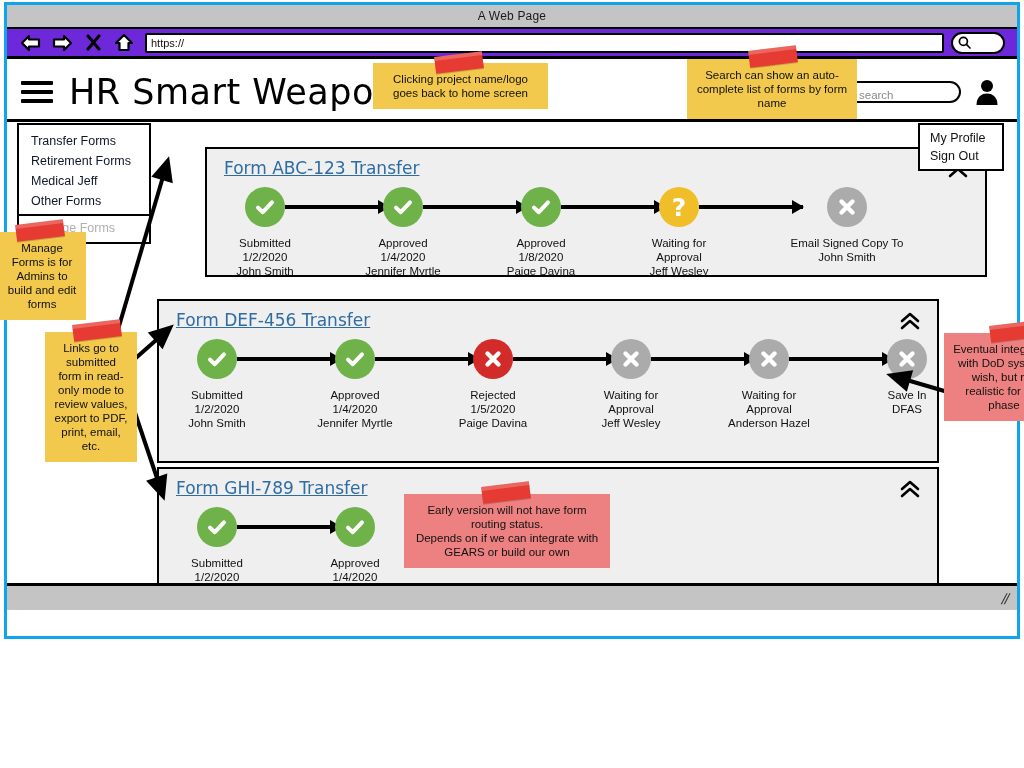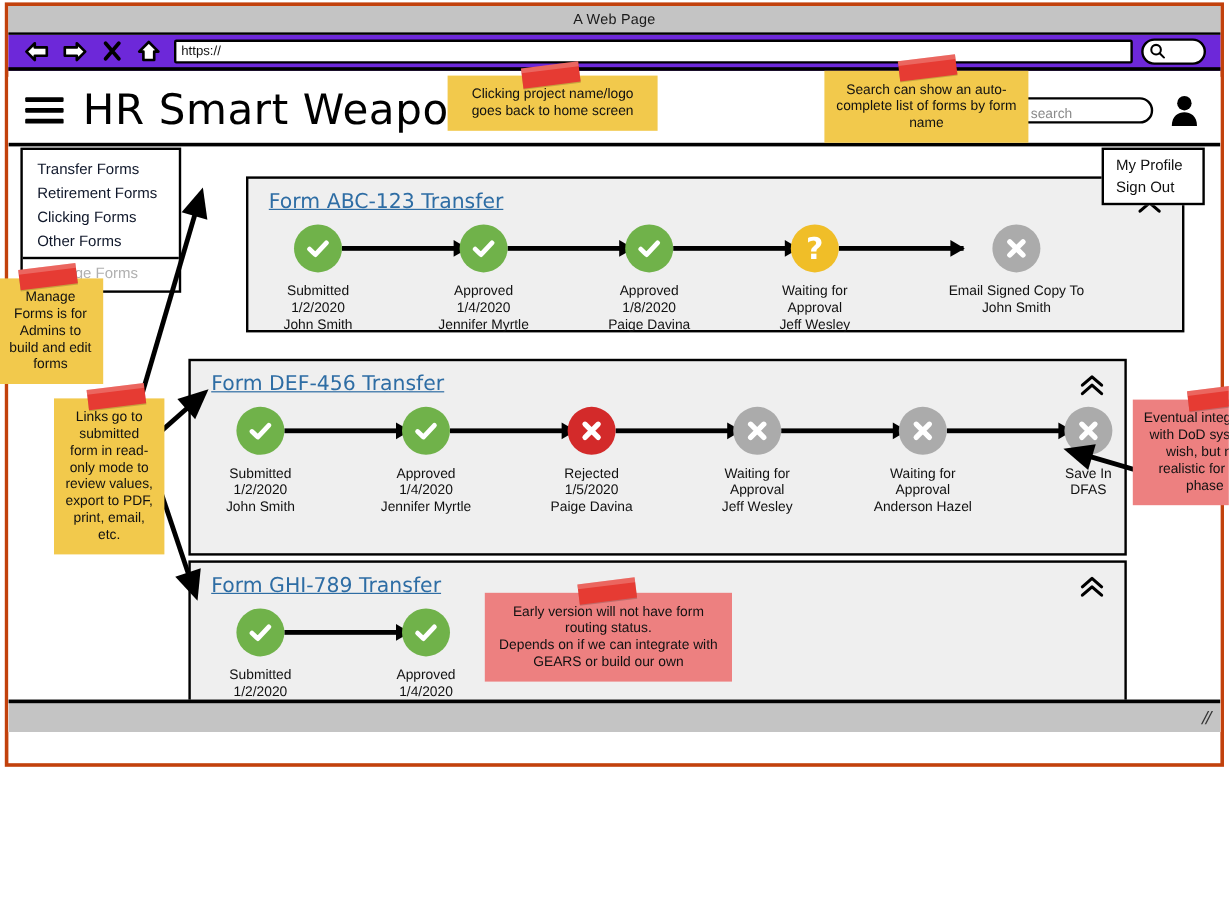--- a/index.html
+++ b/index.html
@@ -10,21 +10,21 @@
     font-family: "Liberation Sans", sans-serif;
     overflow: hidden;
   }
 
   #root { position: relative; width: 1024px; height: 768px; }
 
   
   .browser {
     position: absolute; left: 4px; top: 2px;
     width: 1016px; height: 637px;
-    border: 3px solid #c2410c;
+    border: 3px solid #0ea5e9;
     background: #ffffff;
   }
   .browser-titlebar {
     height: 24px; background: #c4c4c4;
     border-bottom: 2px solid #000;
     display: flex; align-items: center; justify-content: center;
     position: relative;
   }
   .browser-title {
     font-size: 12px; color: #1a1a1a; letter-spacing: .2px;
@@ -463,21 +463,21 @@
               </div>
             </div>
           </div>
         </div>
 
       </div>
 
       <div class="nav-menu">
         <div class="nav-item">Transfer Forms</div>
         <div class="nav-item">Retirement Forms</div>
-        <div class="nav-item">Clicking Forms</div>
+        <div class="nav-item">Medical Jeff</div>
         <div class="nav-item">Other Forms</div>
         <div class="nav-sep"></div>
         <div class="nav-item disabled">Manage Forms</div>
       </div>
 
       <div class="profile-menu">
         <div class="profile-item">My Profile</div>
         <div class="profile-item">Sign Out</div>
       </div>
 

